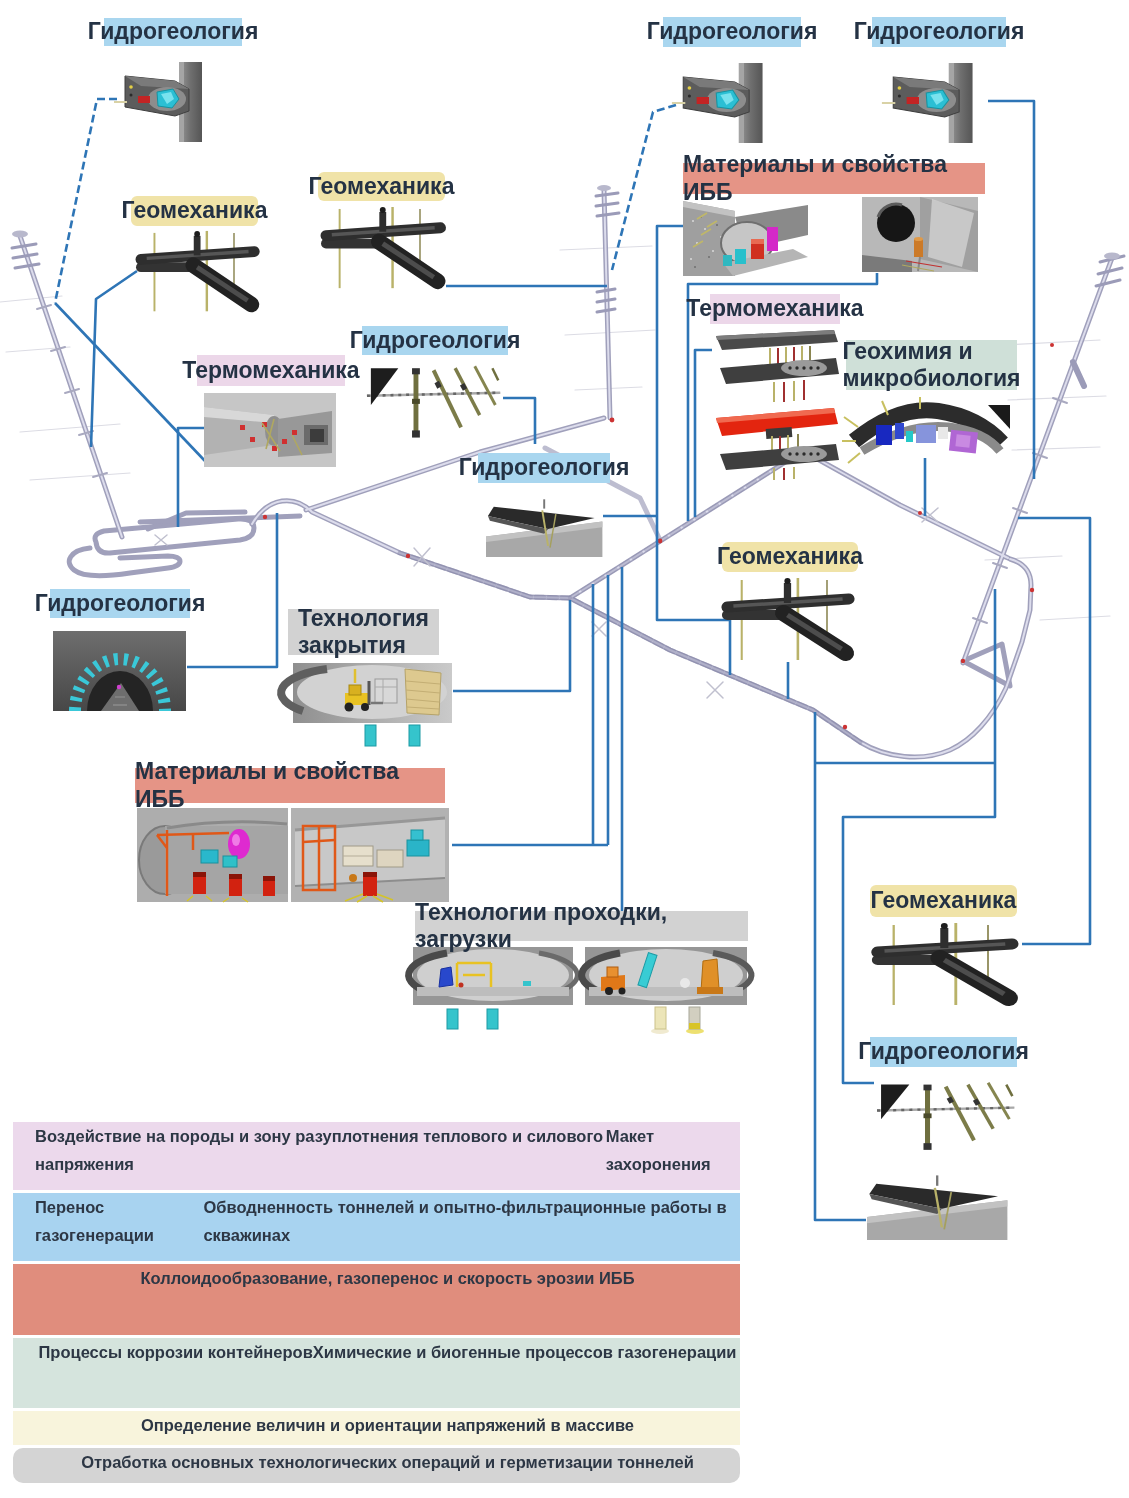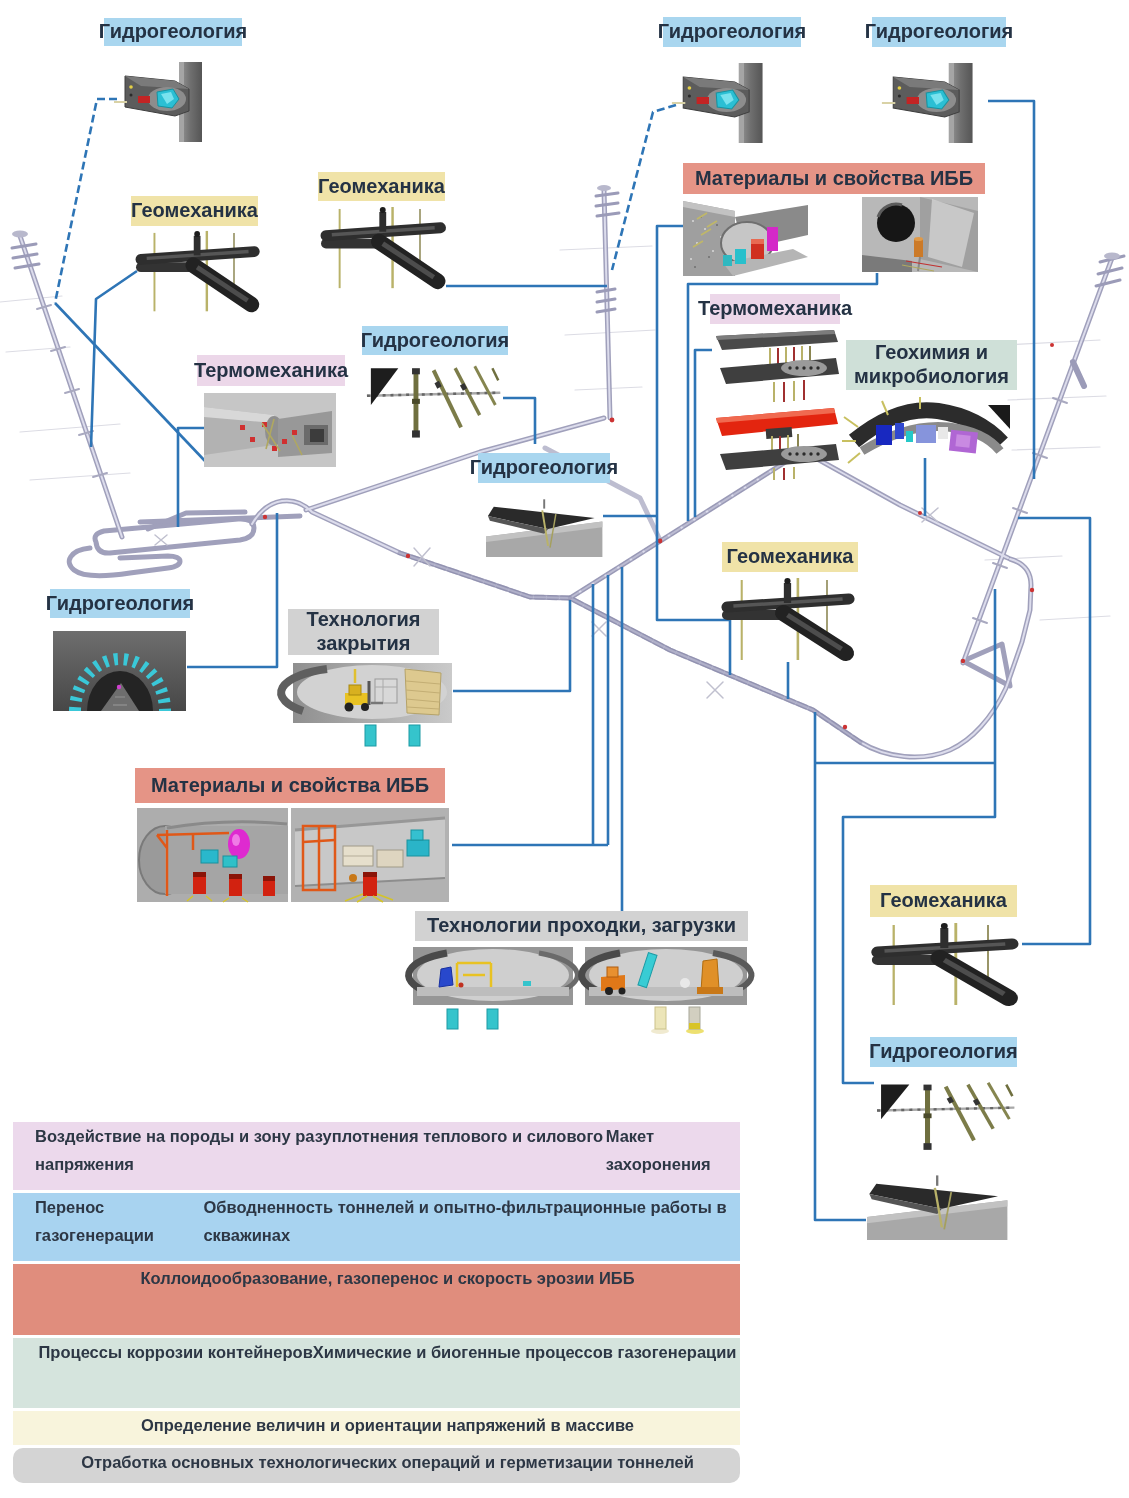--- a/index.html
+++ b/index.html
@@ -1,23 +1,23 @@
 <!DOCTYPE html>
 <html style="--c-blue: #a9d6ef; --c-yellow: #f0e3a8; --c-pink: #ecd7e9; --c-salmon: #e59486; --c-teal: #cfe0d8; --c-gray: #d2d2d2; --c-lg-pink: #ecd9ec; --c-lg-blue: #a8d3f0; --c-lg-salmon: #e08d7d; --c-lg-teal: #d5e4dd; --c-lg-cream: #f8f4dc; --c-lg-gray: #d4d4d4; --c-connector: #2e75b6; --c-tunnel: #9b9bb8;"><head>
 <meta charset="utf-8">
 <style>
   html,body{margin:0;padding:0;background:#ffffff;}
   #stage{position:relative;width:1129px;height:1498px;background:#fff;overflow:hidden;
          font-family:"Liberation Sans",sans-serif;}
   #artlayer{position:absolute;left:0;top:0;width:1129px;height:1498px;}
   .lb{position:absolute;display:flex;align-items:center;justify-content:center;
-      text-align:center;font-weight:bold;font-size:20px;color:#243244;
+      text-align:left;font-weight:bold;font-size:23px;color:#243244;
       white-space:pre-line;line-height:1.18;z-index:5;}
   .lb-blue{background:var(--c-blue);}
-  .lb-yellow{background:var(--c-yellow);}
+  .lb-yellow{background:var(--c-yellow);border-radius:6px;}
   .lb-pink{background:var(--c-pink);}
   .lb-salmon{background:var(--c-salmon);}
   .lb-teal{background:var(--c-teal);}
   .lb-gray{background:var(--c-gray);}
   .lg-row{position:absolute;left:13px;width:727px;z-index:4;
           font-weight:bold;font-size:16.5px;color:#2d3745;
           display:flex;flex-direction:row;justify-content:center;
           padding-left:22px;box-sizing:border-box;line-height:28px;}
   .lg-pink{background:var(--c-lg-pink);}
   .lg-blue{background:var(--c-lg-blue);}

